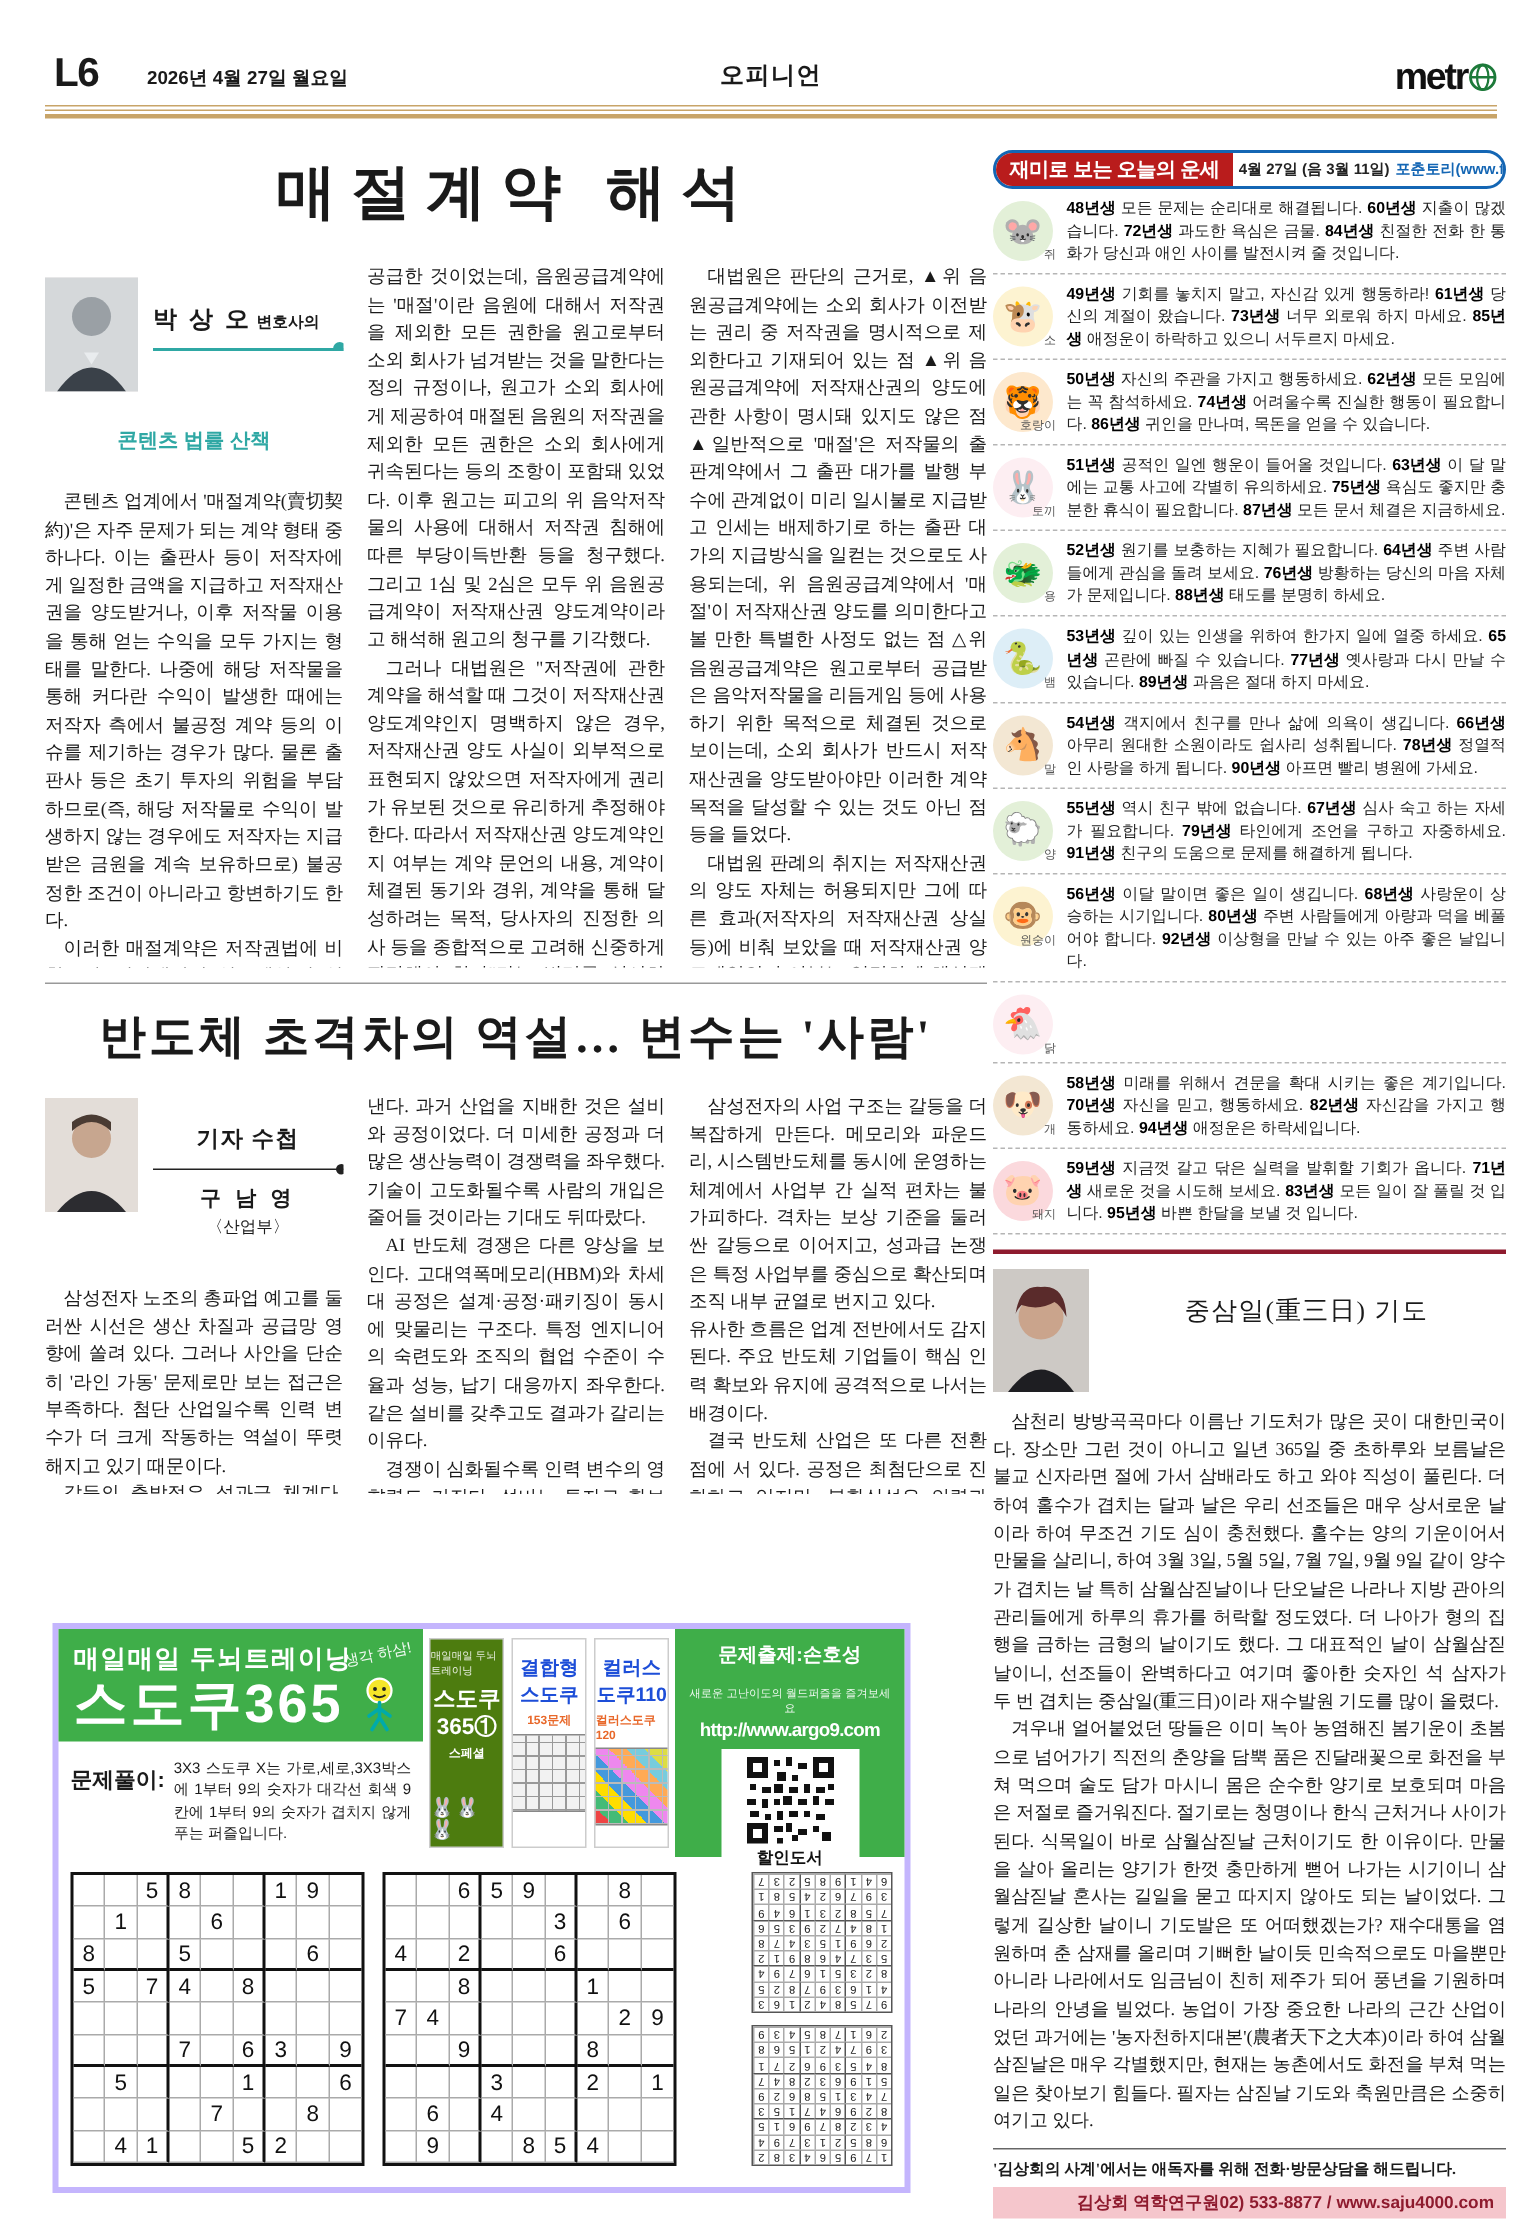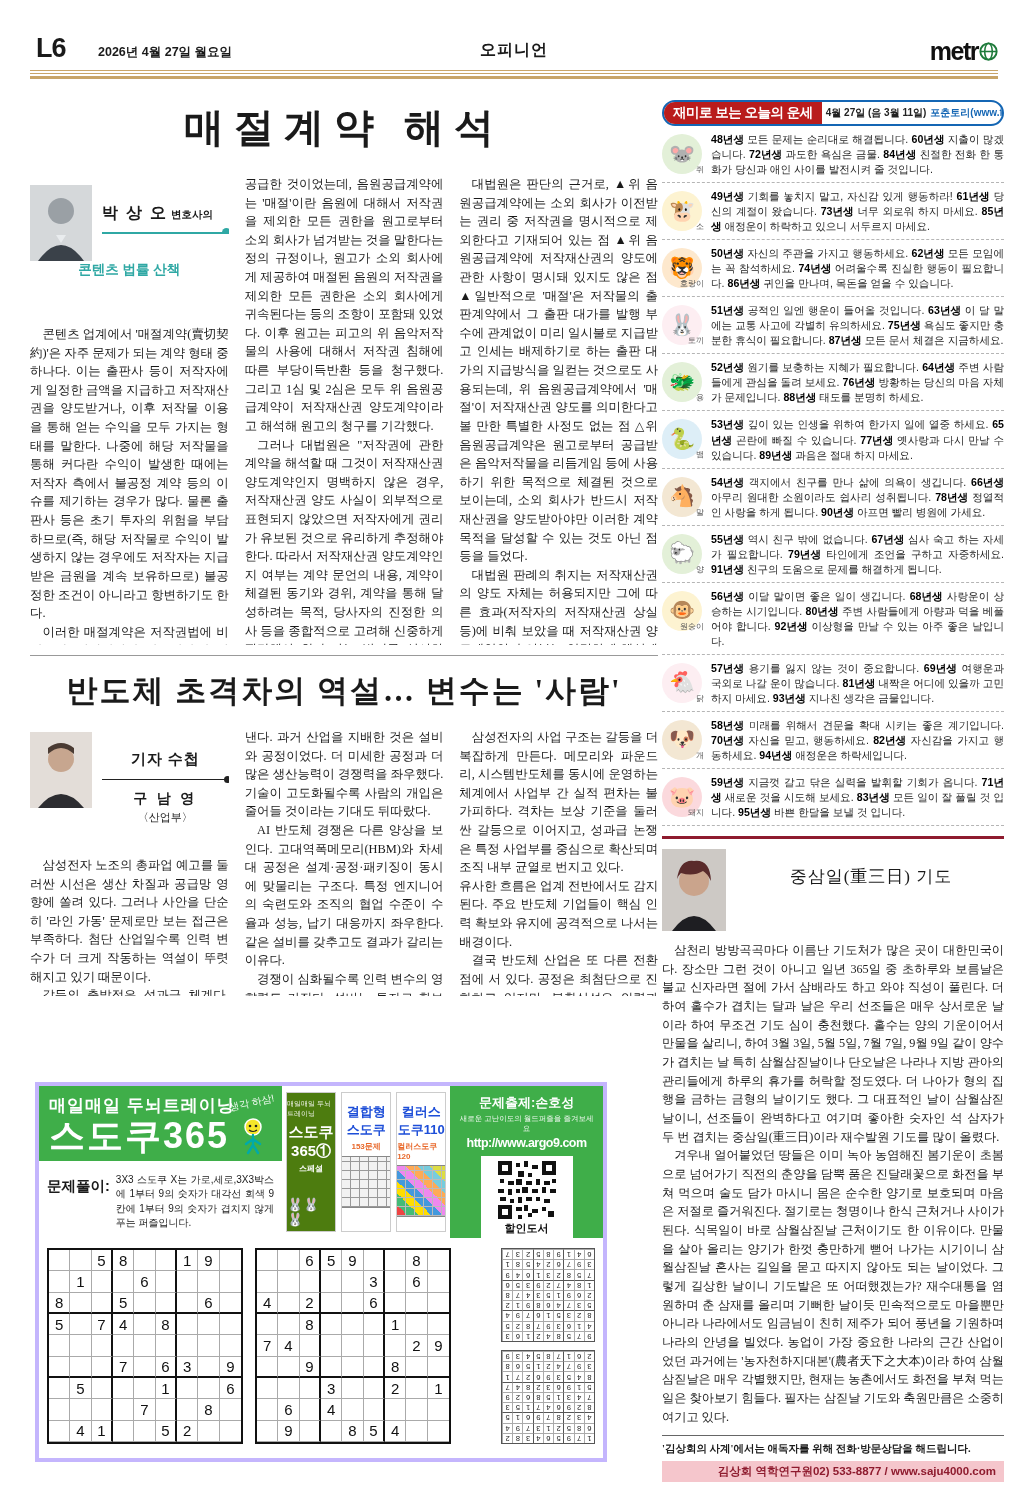--- a/index.html
+++ b/index.html
@@ -33,21 +33,21 @@
   .auth2 { height:128px; padding-top:4px; position:relative; }
   .mug { float:left; width:62px; height:76px; background:#d9d9d9; margin-right:10px; }
   .mug svg { width:100%; height:100%; display:block; }
   .auth-right { overflow:hidden; padding-top:18px; }
   .auth-name { font-size:16px; font-weight:bold; letter-spacing:2px; }
   .auth-suffix { font-size:10.5px; font-weight:bold; margin-left:3px;text-align:right; }
   .teal-rule { margin-top:8px; border-bottom:2px solid #2fa8a4; position:relative; }
   .teal-rule::after { content:""; position:absolute; right:-2px; top:-4px; width:9px; height:9px; border-radius:50%; background:#2fa8a4; }
   .black-rule { margin-top:10px; border-bottom:1.5px solid #222; position:relative; }
   .black-rule::after { content:""; position:absolute; right:-2px; top:-3px; width:7px; height:7px; border-radius:50%; background:#222; }
-  .auth-series { margin-top:0; text-align:center; font-family:"Liberation Sans",sans-serif; font-size:13.5px; font-weight:bold; color:#2fa8a4; }
+  .auth-series { margin-top:24px; text-align:center; font-family:"Liberation Sans",sans-serif; font-size:13.5px; font-weight:bold; color:#2fa8a4; }
   .kicker { font-size:15px; font-weight:bold; text-align:center; letter-spacing:1px; }
   .auth2-name { margin-top:10px; text-align:center; font-size:14px; font-weight:bold; letter-spacing:3px; }
   .auth2-dept { margin-top:2px; text-align:center; font-size:11px; }
   .art-divider { border-top:1px solid #999; margin:10px 0 4px; }
   .a2-title { text-align:center; font-size:31px; font-weight:bold; letter-spacing:2px; padding:10px 0 16px; }
   
   .ad { position:absolute; left:35px; top:1082px; width:572px; height:380px; background:#fff; border:4px solid #c4b5fd; }
   .ad-top { display:flex; height:152px; }
   .ad-left { width:252px; display:flex; flex-direction:column; }
   .ad-left-green { background:#3fae49; color:#fff; padding:8px 10px 6px; position:relative; font-family:"Liberation Sans",sans-serif; }
@@ -70,21 +70,21 @@
   .b-grid { margin-top:4px; width:52px; height:52px; background:
      repeating-linear-gradient(0deg,#999 0 1px,transparent 1px 9px),
      repeating-linear-gradient(90deg,#999 0 1px,transparent 1px 9px), #f2f2f2; border:1px solid #888; }
   .b-grid.colored { background:
      repeating-linear-gradient(0deg,#bbb 0 1px,transparent 1px 9px),
      repeating-linear-gradient(90deg,#bbb 0 1px,transparent 1px 9px),
      linear-gradient(45deg,#e44 0 12%,#4b7 12% 24%,#fd0 24% 36%,#49d 36% 48%,#e8e 48% 60%,#fa5 60% 72%,#7cd 72% 84%,#dd4 84%); }
   .b-bunnies { font-size:13px; margin-top:auto; padding-bottom:4px; }
   .ad-right { width:158px; background:#3fae49; color:#fff; text-align:center; font-family:"Liberation Sans",sans-serif; padding:8px 6px; }
   .ad-credit { font-size:13px; font-weight:bold; }
-  .ad-promo { font-size:7.5px; opacity:.9; margin-top:2px; }
+  .ad-promo { font-size:7.5px; opacity:.9; margin-top:12px; }
   .ad-url { font-size:12.5px; font-weight:bold; margin-top:2px; letter-spacing:-0.5px; }
   .qr-panel { background:#fff; color:#111; margin:6px auto 0; width:92px; padding:5px 4px 3px; }
   .qr-panel svg { width:58px; height:58px; display:block; margin:0 auto; }
   .qr-label { font-size:11px; font-weight:bold; margin-top:2px; }
   .ad-bottom { display:flex; gap:12px; padding:10px 8px 8px; }
   .sgrid { display:grid; grid-template-columns:repeat(9,1fr); grid-template-rows:repeat(9,1fr); width:196px; height:196px; border:2.5px solid #111; background:#fff; font-family:"Liberation Sans",sans-serif; }
   .sgrid .sc { border-right:1px solid #aaa; border-bottom:1px solid #aaa; display:flex; align-items:center; justify-content:center; font-size:15px; color:#111; }
   .sgrid .sc.br { border-right:2.5px solid #111; } .sgrid .sc.bb { border-bottom:2.5px solid #111; }
   .sgrid .sc:nth-child(9n) { border-right:none; }
   .answers { display:flex; flex-direction:column; gap:8px; margin-left:auto; }
@@ -680,21 +680,20 @@
         <div class="f-row">
           <div class="f-icon" style="background: rgb(227, 240, 216);">🐑<span class="f-animal">양</span></div>
           <p class="f-text"><b>55년생</b> 역시 친구 밖에 없습니다. <b>67년생</b> 심사 숙고 하는 자세가 필요합니다. <b>79년생</b> 타인에게 조언을 구하고 자중하세요. <b>91년생</b> 친구의 도움으로 문제를 해결하게 됩니다.</p>
         </div>
         <div class="f-row">
           <div class="f-icon" style="background: rgb(253, 243, 209);">🐵<span class="f-animal">원숭이</span></div>
           <p class="f-text"><b>56년생</b> 이달 말이면 좋은 일이 생깁니다. <b>68년생</b> 사랑운이 상승하는 시기입니다. <b>80년생</b> 주변 사람들에게 아량과 덕을 베풀어야 합니다. <b>92년생</b> 이상형을 만날 수 있는 아주 좋은 날입니다.</p>
         </div>
         <div class="f-row">
           <div class="f-icon" style="background: rgb(253, 238, 242);">🐔<span class="f-animal">닭</span></div>
-          <p class="f-text"><b>57년생</b> 용기를 잃지 않는 것이 중요합니다. <b>69년생</b> 여행운과 국외로 나갈 운이 많습니다. <b>81년생</b> 내짝은 어디에 있을까 고민하지 마세요. <b>93년생</b> 지나친 생각은 금물입니다.</p>
         </div>
         <div class="f-row">
           <div class="f-icon" style="background: rgb(243, 231, 211);">🐶<span class="f-animal">개</span></div>
           <p class="f-text"><b>58년생</b> 미래를 위해서 견문을 확대 시키는 좋은 계기입니다. <b>70년생</b> 자신을 믿고, 행동하세요. <b>82년생</b> 자신감을 가지고 행동하세요. <b>94년생</b> 애정운은 하락세입니다.</p>
         </div>
         <div class="f-row">
           <div class="f-icon" style="background: rgb(251, 217, 221);">🐷<span class="f-animal">돼지</span></div>
           <p class="f-text"><b>59년생</b> 지금껏 갈고 닦은 실력을 발휘할 기회가 옵니다. <b>71년생</b> 새로운 것을 시도해 보세요. <b>83년생</b> 모든 일이 잘 풀릴 것 입니다. <b>95년생</b> 바쁜 한달을 보낼 것 입니다.</p>
         </div>
       </div>

